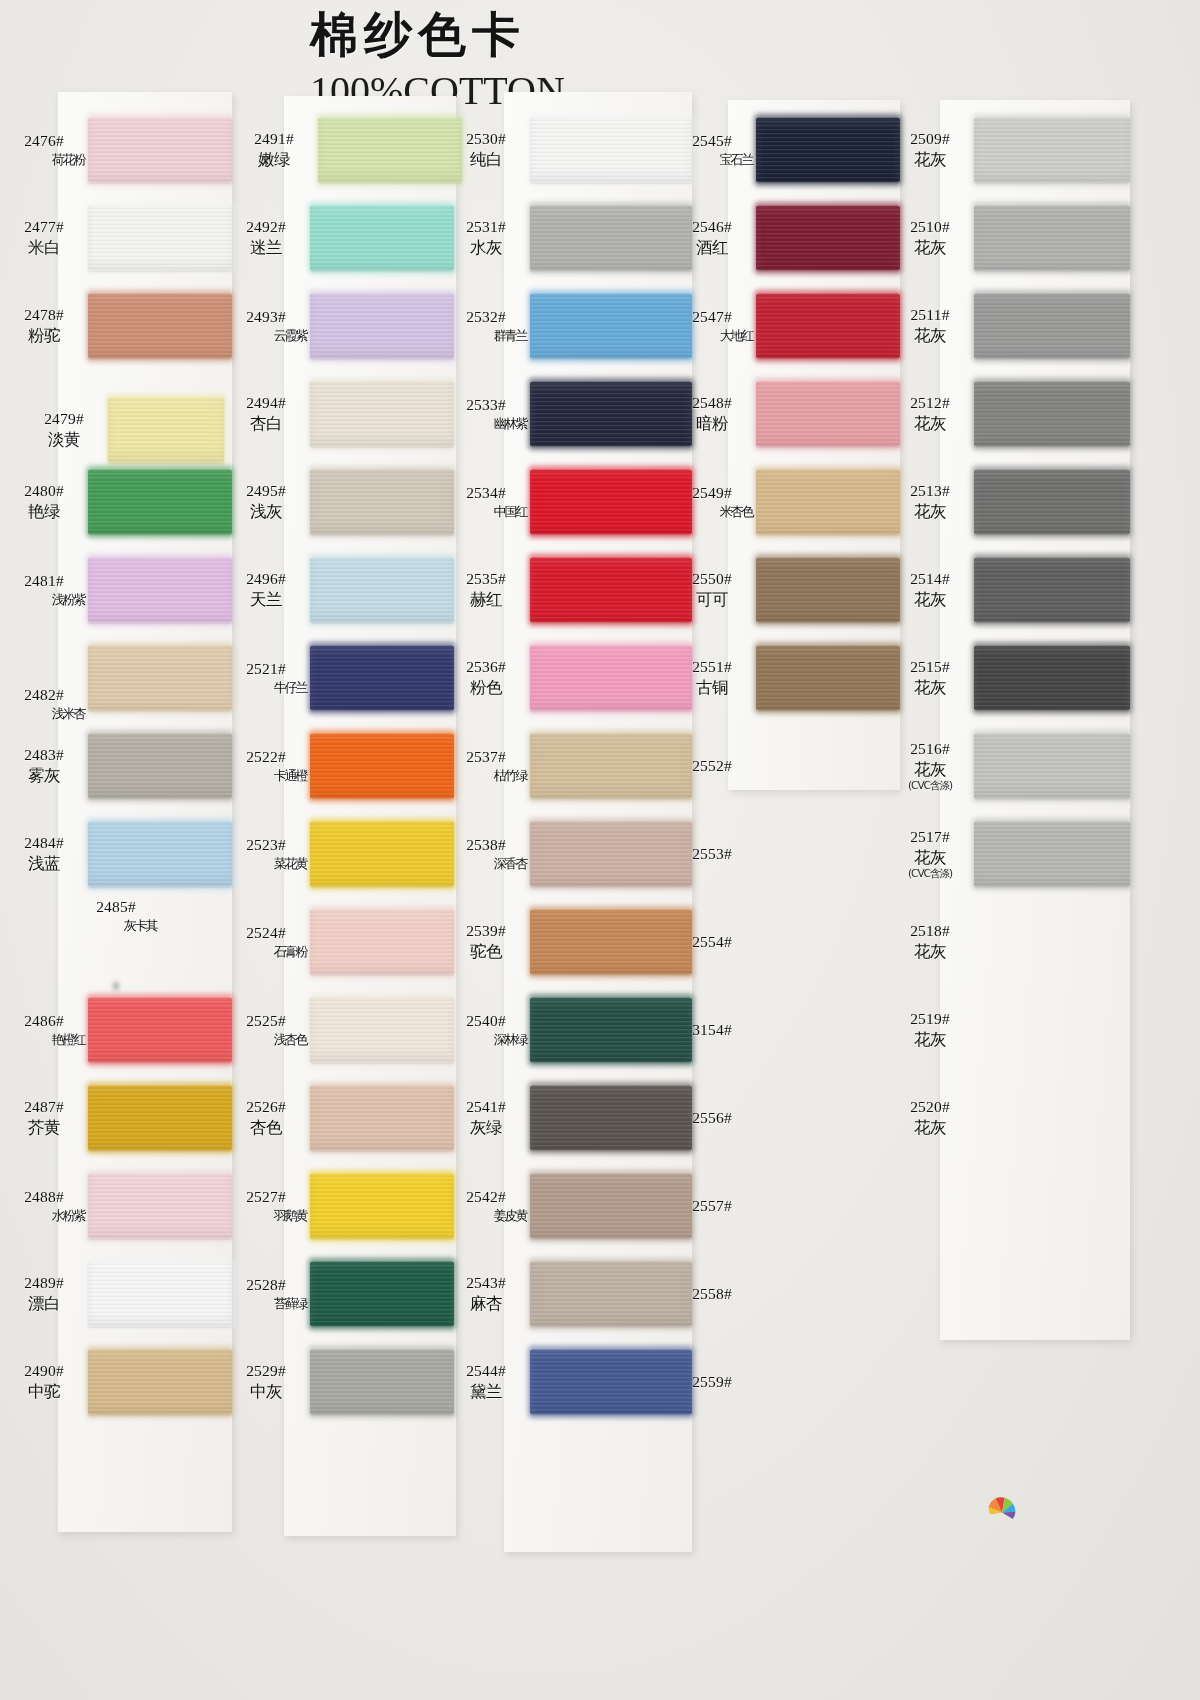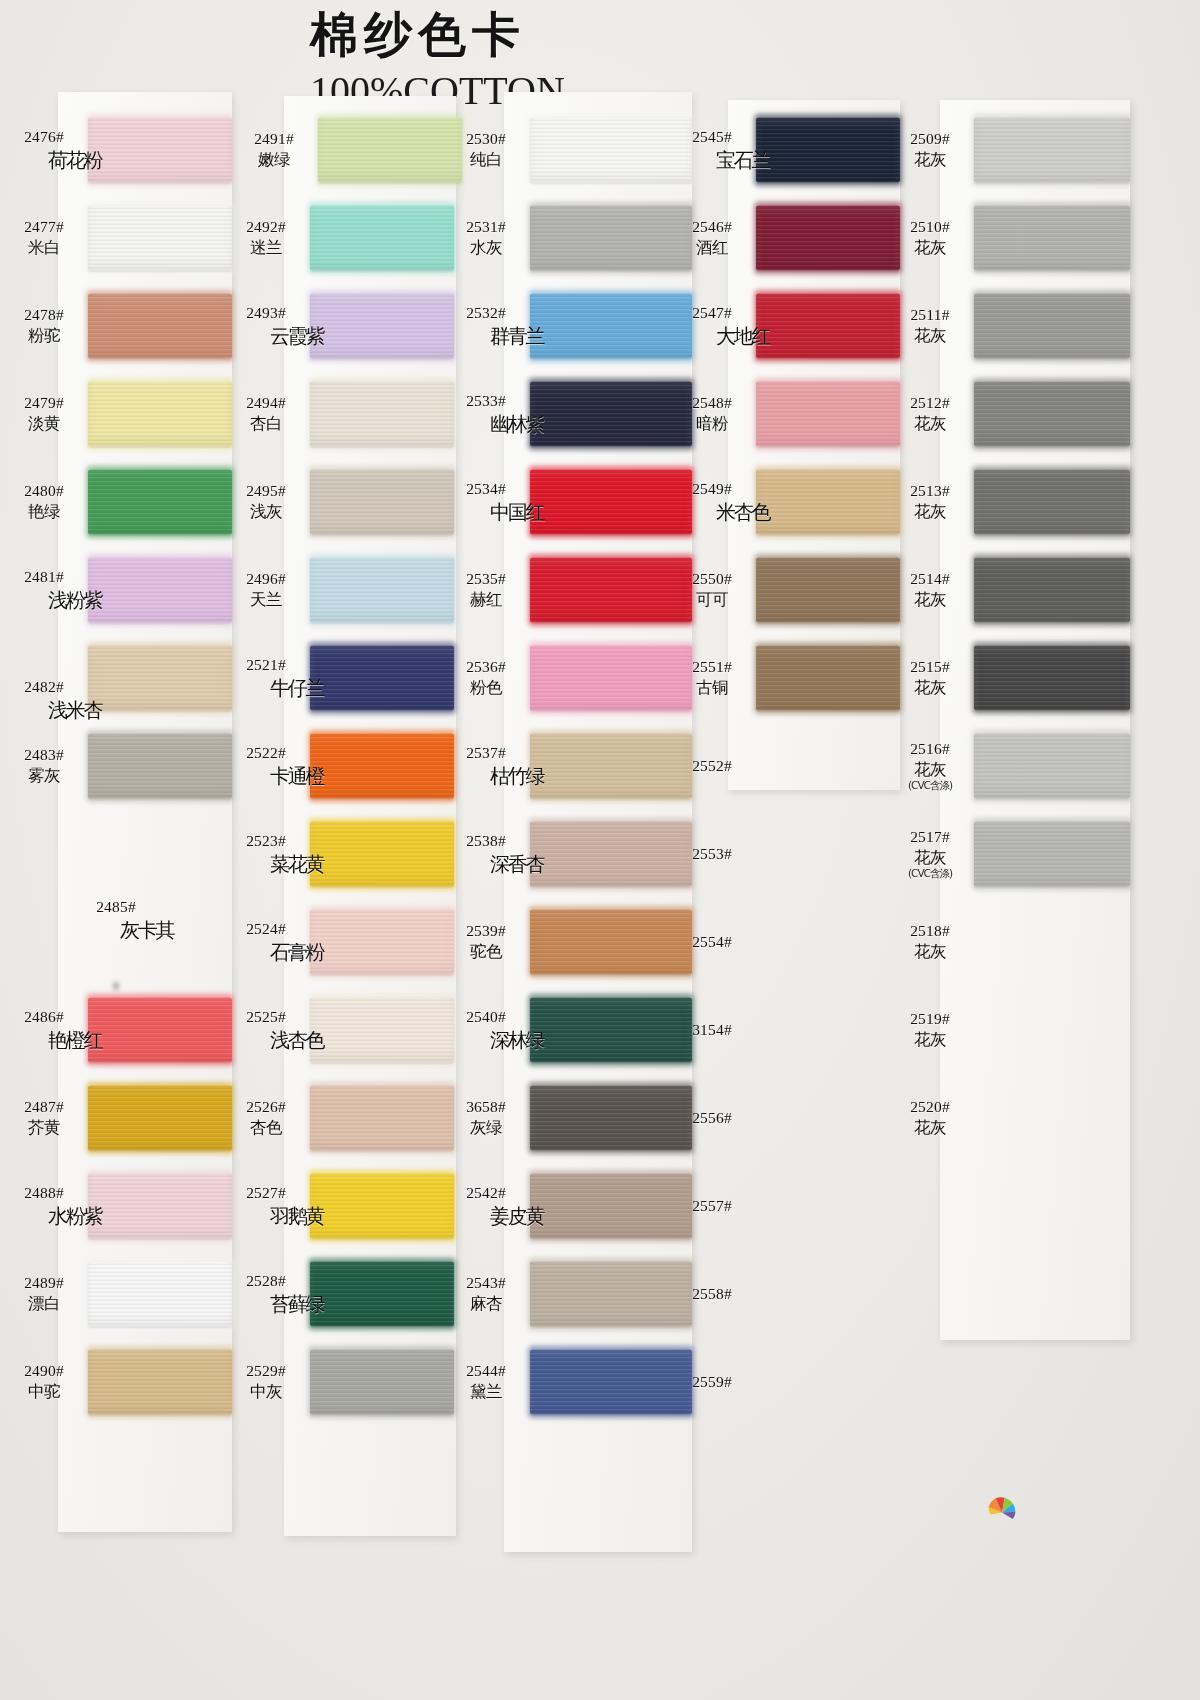--- a/index.html
+++ b/index.html
@@ -67,21 +67,21 @@
   .lbl .code{
     display:block;font-size:15.5px;
     font-family:"Liberation Serif","DejaVu Serif",serif;
     letter-spacing:.2px;
   }
   .lbl .cn{
     display:block;font-size:16.5px;margin-top:1px;
     font-family:"DejaVu Sans","Liberation Sans",sans-serif;
     letter-spacing:-.5px;white-space:nowrap;
   }
-  .lbl .cn.wide{letter-spacing:-2.2px;font-size:20px;margin-left:48px;}
+  .lbl .cn.wide{letter-spacing:-2.2px;font-size:13px;margin-left:48px;}
   .lbl .sub{
     display:block;font-size:10.5px;margin-top:-1px;color:#2b2b2b;
     font-family:"DejaVu Sans","Liberation Sans",sans-serif;
     letter-spacing:-1px;white-space:nowrap;
   }
   .sw{
     position:relative;flex:1 1 auto;height:100%;
   }
   
   .skein{
@@ -150,21 +150,21 @@
       </div>
       <div class="row" style="top: 282px; height: 88px; left: 0px; width: 232px;">
         <div class="lbl">
           <span class="code">2478#</span>
           <span class="cn">粉驼</span>
         </div>
         <div class="sw">
           <div class="skein" style="background-color: rgb(209, 142, 114);"></div>
         </div>
       </div>
-      <div class="row" style="top: 370px; height: 88px; left: 0px; width: 232px;">
+      <div class="row" style="top: 386px; height: 88px; left: 0px; width: 204px; padding-left: 20px;">
         <div class="lbl">
           <span class="code">2479#</span>
           <span class="cn">淡黄</span>
         </div>
         <div class="sw">
           <div class="skein" style="background-color: rgb(244, 236, 164);"></div>
         </div>
       </div>
       <div class="row" style="top: 458px; height: 88px; left: 0px; width: 232px;">
         <div class="lbl">
@@ -193,20 +193,29 @@
           <div class="skein" style="background-color: rgb(228, 207, 174);"></div>
         </div>
       </div>
       <div class="row" style="top: 722px; height: 88px; left: 0px; width: 232px;">
         <div class="lbl">
           <span class="code">2483#</span>
           <span class="cn">雾灰</span>
         </div>
         <div class="sw">
           <div class="skein" style="background-color: rgb(182, 177, 166);"></div>
+        </div>
+      </div>
+      <div class="row" style="top: 810px; height: 88px; left: 0px; width: 232px;">
+        <div class="lbl">
+          <span class="code">2484#</span>
+          <span class="cn">浅蓝</span>
+        </div>
+        <div class="sw">
+          <div class="skein" style="background-color: rgb(179, 214, 236);"></div>
         </div>
       </div>
       <div class="row" style="top: 898px; height: 88px; left: 0px; width: 232px; flex-direction: column;">
         <div class="lbl">
           <span class="code">2485#</span>
           <span class="cn wide">灰卡其</span>
         </div>
         <div class="sw">
           <div class="skein" style="background-color: rgb(37, 37, 40);"></div>
         </div>
@@ -491,21 +500,21 @@
         <div class="lbl">
           <span class="code">2540#</span>
           <span class="cn wide">深林绿</span>
         </div>
         <div class="sw">
           <div class="skein" style="background-color: rgb(29, 74, 64);"></div>
         </div>
       </div>
       <div class="row" style="top: 1074px; height: 88px; left: 0px; width: 250px;">
         <div class="lbl">
-          <span class="code">3658#</span>
+          <span class="code">2541#</span>
           <span class="cn">灰绿</span>
         </div>
         <div class="sw">
           <div class="skein" style="background-color: rgb(84, 78, 72);"></div>
         </div>
       </div>
       <div class="row" style="top: 1162px; height: 88px; left: 0px; width: 250px;">
         <div class="lbl">
           <span class="code">2542#</span>
           <span class="cn wide">姜皮黄</span>

